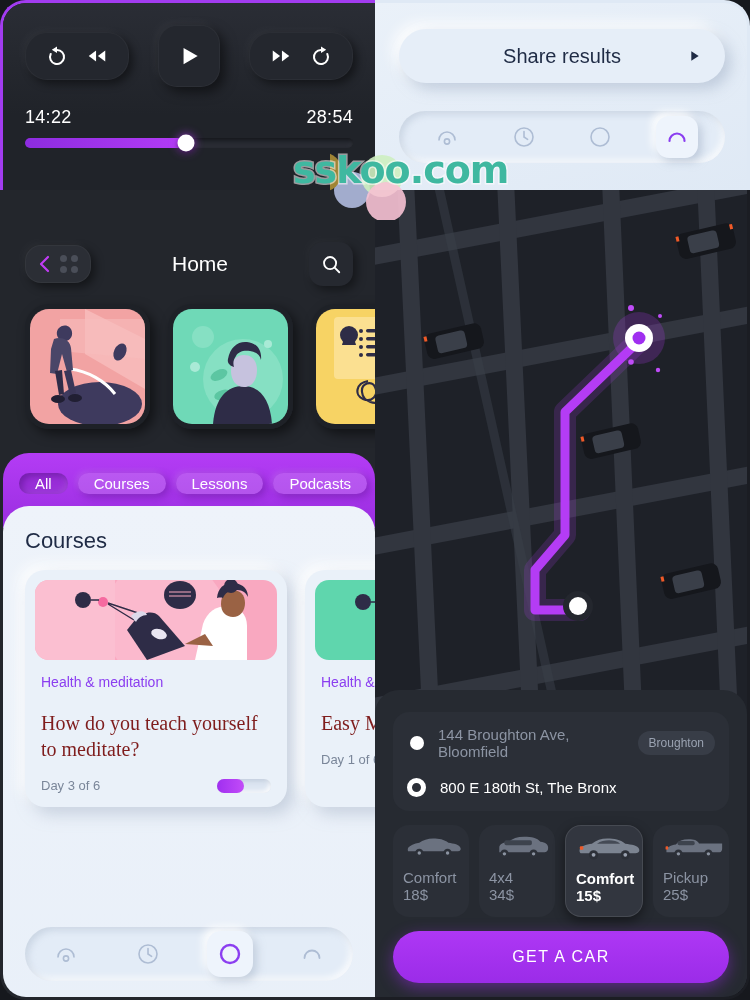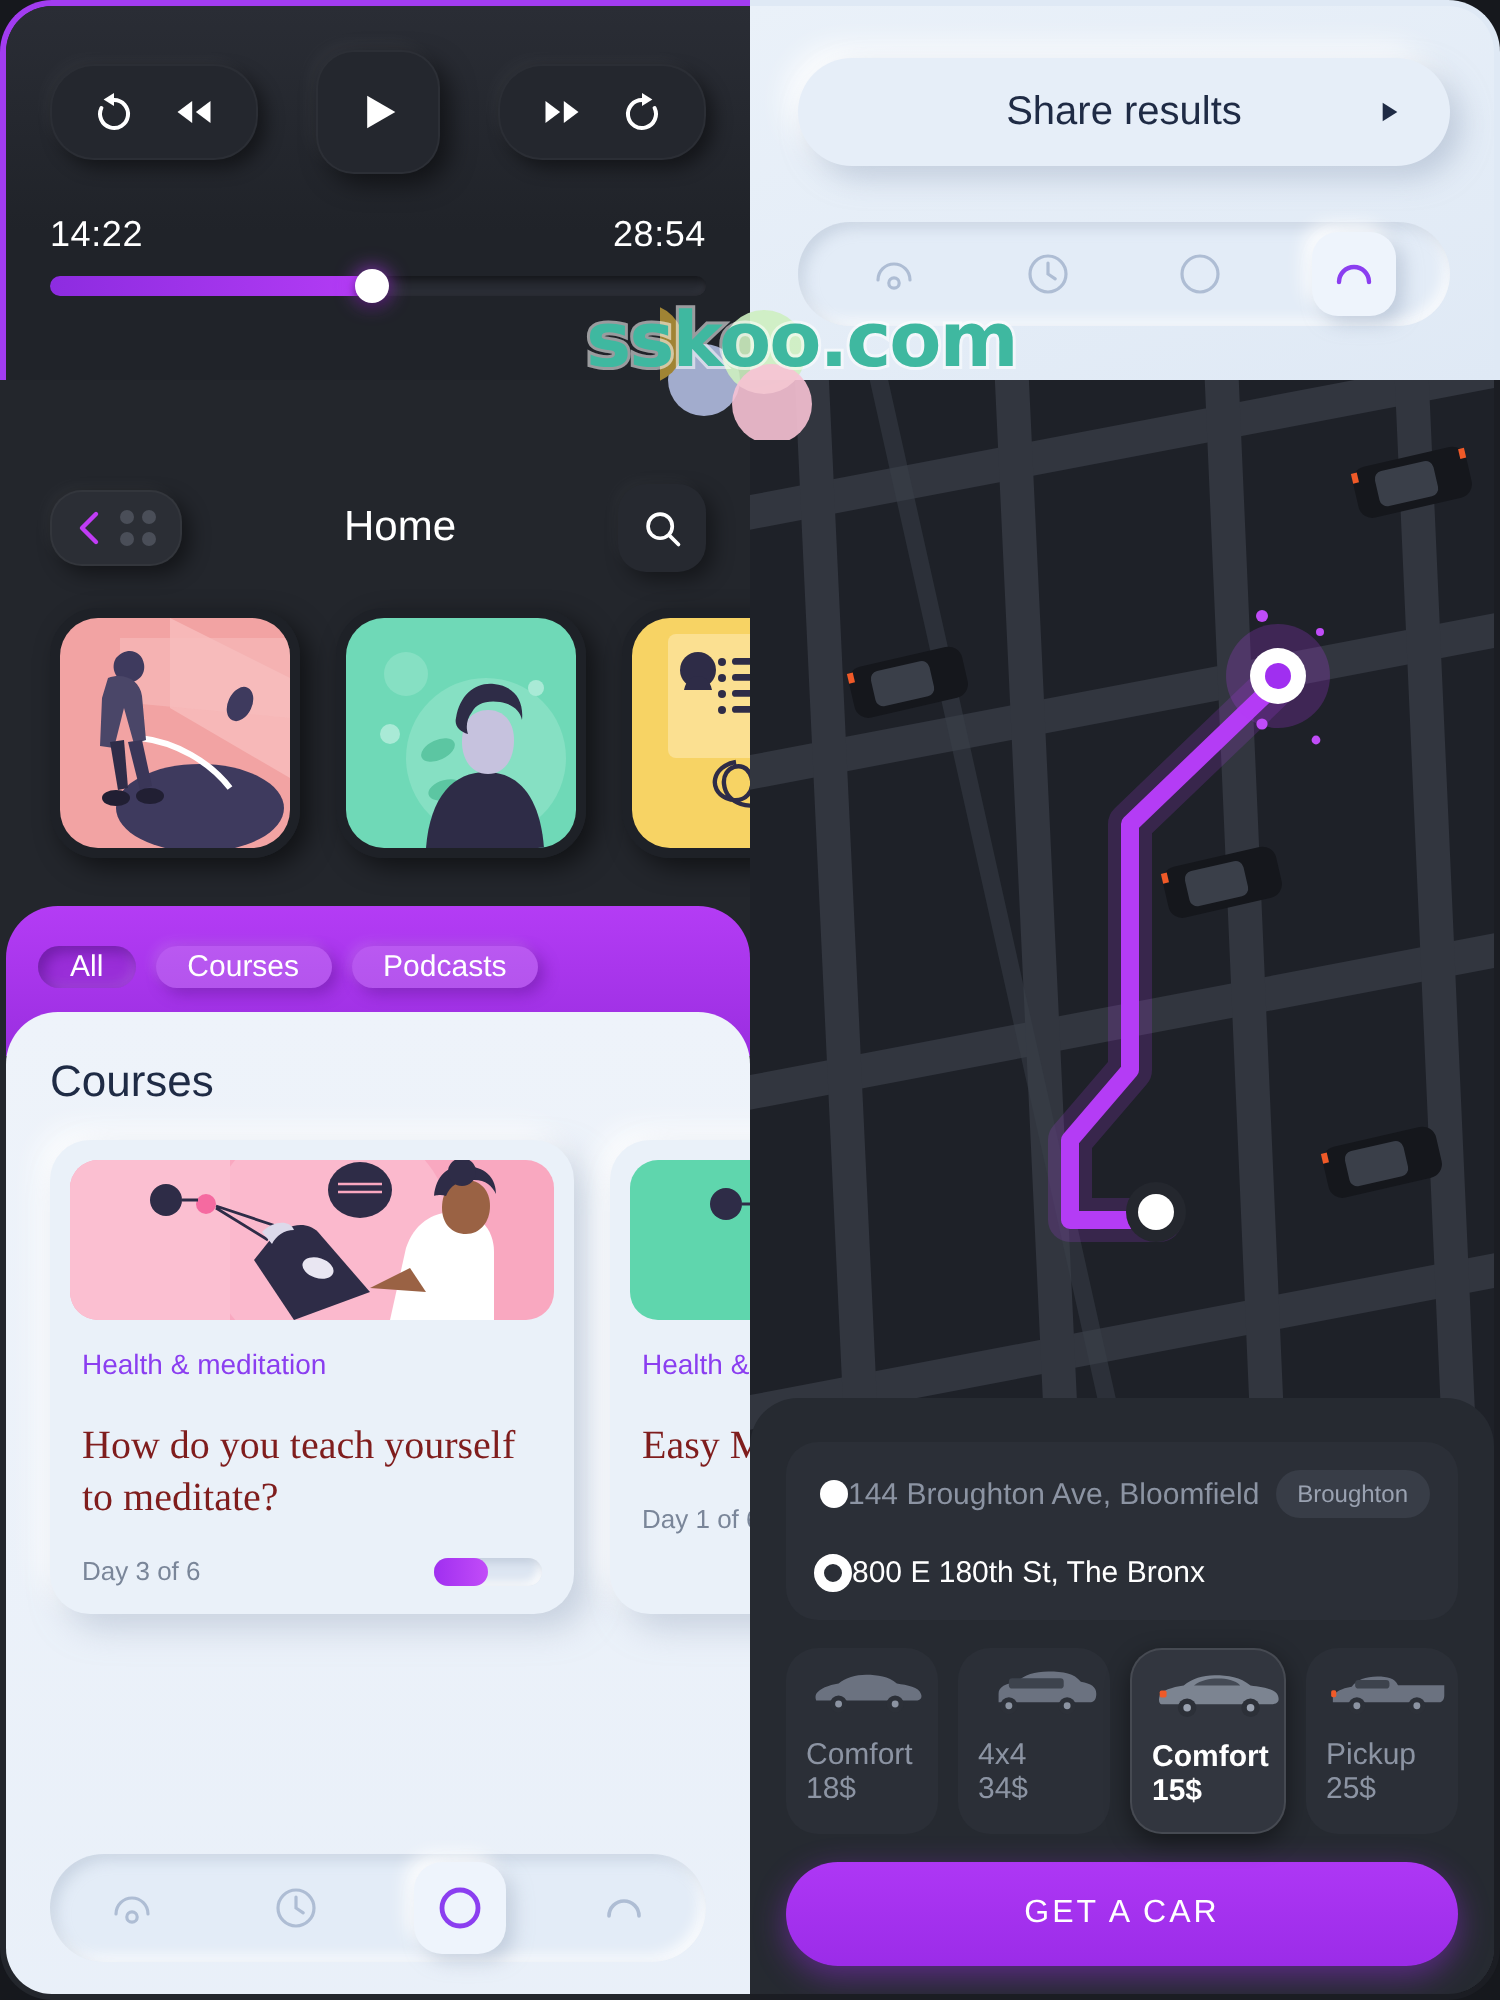--- a/index.html
+++ b/index.html
@@ -120,21 +120,21 @@
         box-shadow:4px 4px 9px rgba(163,177,198,.5), -4px -4px 9px rgba(255,255,255,.95); }
 
   
   .p4 { position:relative; background:#1b1d23; overflow:hidden;
         border-right:3px solid #1b1d23; border-bottom:3px solid #1b1d23;
         border-bottom-right-radius:26px; }
   .mapwrap{ position:absolute;inset:0; }
   .sheet{ position:absolute;left:0;right:0;bottom:0;background:#262a31;
         border-radius:24px 24px 0 0;padding:22px 18px 14px; }
   .addr-box{ background:#2b2f37;border-radius:16px;padding:14px 14px; }
-  .addr-row{ display:flex;align-items:center;position:relative;cursor:pointer; }
+  .addr-row{ display:flex;align-items:center;gap:14px;position:relative;cursor:pointer; }
   .addr-row+.addr-row{ margin-top:18px; }
   .dot-a{ width:14px;height:14px;border-radius:50%;background:#fff;flex:0 0 auto;margin-left:3px; }
   .dot-b{ width:19px;height:19px;border-radius:50%;border:5px solid #fff;flex:0 0 auto; }
   .addr-txt{ font-size:15px;flex:1; }
   .addr-1 .addr-txt{ color:#8c94a3; }
   .addr-2 .addr-txt{ color:#ffffff; }
   .badge{ background:#383d47;color:#9aa2b1;font-size:12px;border-radius:12px;padding:5px 11px; }
   .cars{ display:flex;gap:10px;margin-top:14px; }
   .carcard{ flex:1;border-radius:16px;padding:10px 10px 12px;background:#2b2f37;cursor:pointer;
         min-width:0; }
@@ -321,20 +321,21 @@
           </g>
           <path d="M52 72c-12 2-14 14-5 18s16-4 12-12c-3-7-14-4-13 5 1 10 14 14 22 8" stroke="#2e2c47" stroke-width="2.2" fill="none"></path>
           <circle cx="92" cy="100" r="14" fill="#f7a8c4"></circle>
         </svg>
       </div>
     </div>
 
     <div class="filters">
       <div class="pill active">All</div>
       <div class="pill">Courses</div>
+      <div class="pill">Lessons</div>
       <div class="pill">Podcasts</div>
     </div>
 
     <div class="courses-sheet">
       <div class="courses-title">Courses</div>
 
       <div class="ccards">
 
         <div class="ccard">
           <div class="ccard-img">

